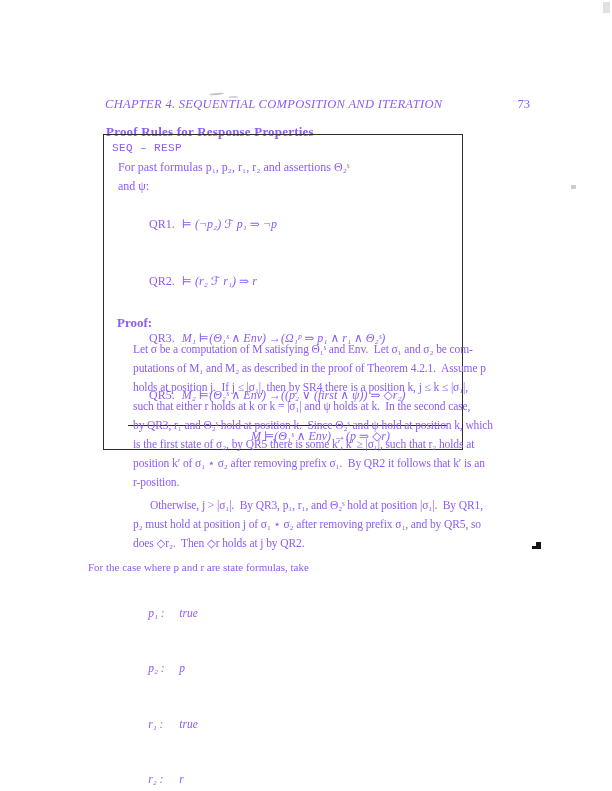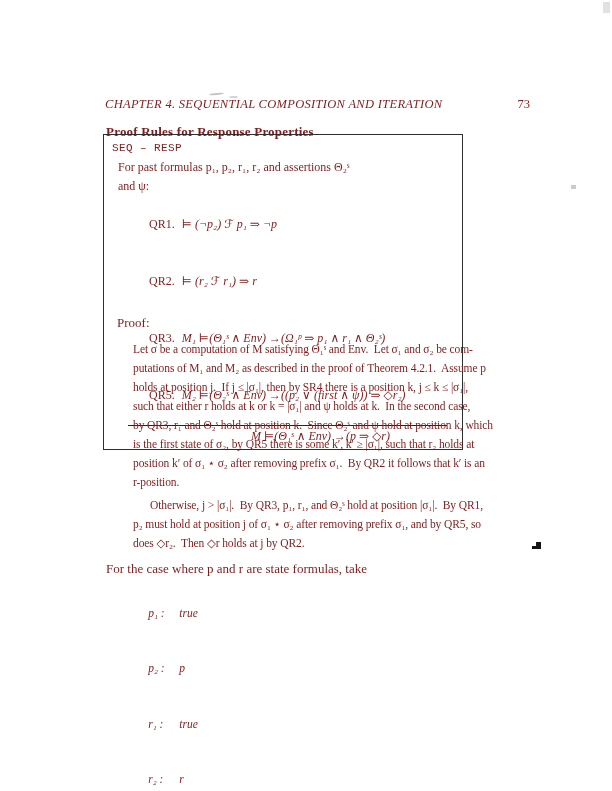--- a/index.html
+++ b/index.html
@@ -1,19 +1,19 @@
 <!DOCTYPE html>
 <html><head>
 <meta charset="utf-8">
 <style>
   html,body { margin:0; padding:0; background:#e9e9e9; }
   .page {
     position:relative; width:612px; height:791px; background:#ffffff;
     font-family:"Liberation Serif","DejaVu Serif","DejaVu Sans",serif;
-    color:#7f1d1d; overflow:hidden; margin:0 auto;
+    color:#8b5cf6; overflow:hidden; margin:0 auto;
   }
 
   
   .header { position:absolute; left:105px; top:65px; width:425px;
     display:flex; justify-content:space-between; align-items:baseline; font-size:12.5px; }
   .chapter { font-style:italic; letter-spacing:0.3px; }
   .pageno  { font-style:normal;margin-top:32px; }
 
   
   .smudge-a { position:absolute; left:209px; top:93px; width:15px; height:2px;
@@ -29,30 +29,30 @@
     border:1px solid #2e2e2e; padding:4px 12px 3px 0; font-size:12px; line-height:19px; }
   .box-name { font-family:"Liberation Mono","DejaVu Sans Mono",monospace;
     font-size:11px; padding-left:8px; letter-spacing:0.4px; }
   .box-intro { padding-left:14px; white-space:pre; }
   .qr-row { padding-left:27px; white-space:pre; }
   .qr-label { display:inline-block; margin-right:7px; font-style:normal; }
   .qr-formula { font-style:italic; }
   .rule-line { margin:1px 3px 1px 24px; border-top:1px solid #242424; height:0; }
   .box-conclusion { padding-left:87px; font-style:italic; white-space:pre;text-align:center; }
 
-  .proof-heading { position:absolute; left:117px; top:315px; font-weight:normal; font-size:13px; }
+  .proof-heading { position:absolute; left:117px; top:315px; font-weight:bold; font-size:13px; }
 
   
   .proof-body { position:absolute; left:133px; top:340px; font-size:11.5px;
     line-height:19px; letter-spacing:-0.1px; }
   .pline { white-space:pre; }
   .para2 { margin-top:4px; }
   .para2 .pline:first-child { text-indent:17px; }
 
-  .closing { position:absolute; left:106px; top:561px; font-size:13px; white-space:pre; }
+  .closing { position:absolute; left:88px; top:561px; font-size:11px; white-space:pre; }
 
   .subs { position:absolute; left:131px; top:585px; font-size:11.5px;
     line-height:18.5px; font-style:italic; }
   .sub-row { white-space:pre; }
   .sub-lhs { display:inline-block; width:31px; }
 
   
   .ink-blob { position:absolute; left:532px; top:542px; width:9px; height:7px;
     background:#141414; clip-path:polygon(45% 0,100% 0,100% 100%,0 100%,0 58%,45% 58%); }
   .edge-mark-top { position:absolute; left:603px; top:2px; width:7px; height:11px; background:#e1e1e1; }

